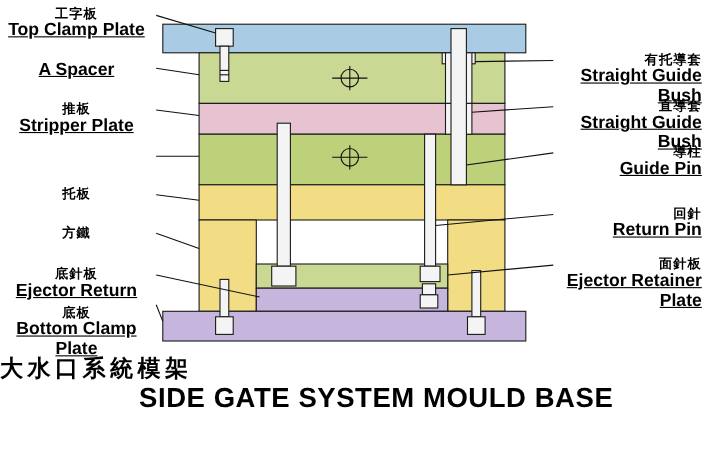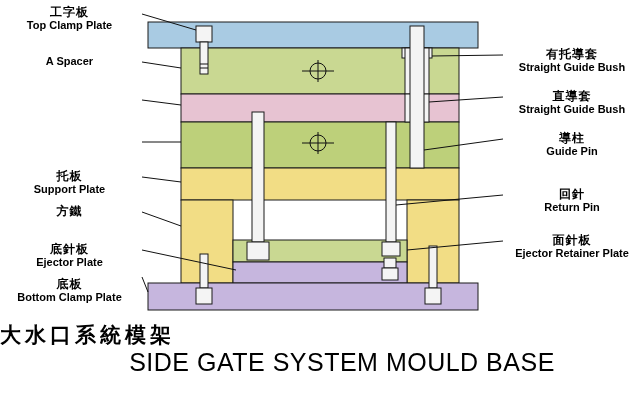--- a/index.html
+++ b/index.html
@@ -6,27 +6,27 @@
   html,body { background:#fff; }
   body { font-family:"Liberation Sans", sans-serif; color:#000; }
   .stage { position:relative; width:640px; height:410px; background:#ffffff; overflow:hidden; }
   svg.diagram { position:absolute; left:0; top:0; }
   .plate { stroke:#1a1a1a; stroke-width:1; }
   .hw { fill:#f4f4f4; stroke:#1a1a1a; stroke-width:1; }
   .mark { fill:none; stroke:#111; stroke-width:1; }
   .leader { stroke:#111; stroke-width:1; }
   .lbl { position:absolute; line-height:1.12; }
   .lbl .zh { font-size:12px; font-weight:bold; letter-spacing:1px; }
-  .lbl .en { font-size:11px; font-weight:bold; }
+  .lbl .en { font-size:16px; font-weight:bold;text-decoration:underline; }
   .lbl.left { left:0; width:141px; text-align:center; padding-right:2px; }
-  .lbl.right { left:506px; width:132px; text-align:center; }
+  .lbl.right { left:506px; width:132px; text-align:right; }
   .title-zh { position:absolute; top:321px; left:0; width:100%; text-align:left;
               font-size:21px; font-weight:bold; letter-spacing:4px; }
   .title-en { position:absolute; top:348px; left:0; width:100%; text-align:center;
-              font-size:25px; font-weight:normal; letter-spacing:0.5px;padding-left:44px; }
+              font-size:25px; font-weight:bold; letter-spacing:0.5px;padding-left:44px; }
 </style>
 </head>
 <body>
 
 <div class="stage">
 
   <svg class="diagram" width="640" height="410" viewBox="0 0 640 410">
 
     <rect class="plate" x="148" y="22" width="330" height="26" fill="#a9cbe3"></rect>
     <rect class="plate" x="181" y="48" width="278" height="46" fill="#c9d892"></rect>
@@ -102,30 +102,33 @@
     <line class="leader" x1="503" y1="241" x2="407" y2="250"></line>
   </svg>
 
   <div class="lbl left" style="top:6px">
     <div class="zh">工字板</div>
     <div class="en">Top Clamp Plate</div>
   </div>
   <div class="lbl left" style="top:55px">
     <div class="en">A Spacer</div>
   </div>
+  <div class="lbl left" style="top:93px">
+    <div class="zh">推板</div>
+    <div class="en">Stripper Plate</div>
+  </div>
   <div class="lbl left" style="top:170px">
     <div class="zh">托板</div>
-    <div class="en">Support Plate</div>
   </div>
   <div class="lbl left" style="top:205px">
     <div class="zh">方鐵</div>
   </div>
   <div class="lbl left" style="top:243px">
     <div class="zh">底針板</div>
-    <div class="en">Ejector Plate</div>
+    <div class="en">Ejector Return</div>
   </div>
   <div class="lbl left" style="top:278px">
     <div class="zh">底板</div>
     <div class="en">Bottom Clamp Plate</div>
   </div>
 
   <div class="lbl right" style="top:48px">
     <div class="zh">有托導套</div>
     <div class="en">Straight Guide Bush</div>
   </div>

